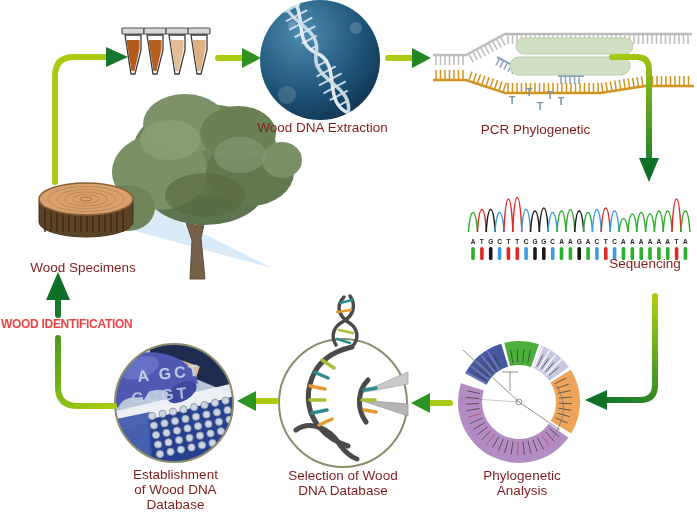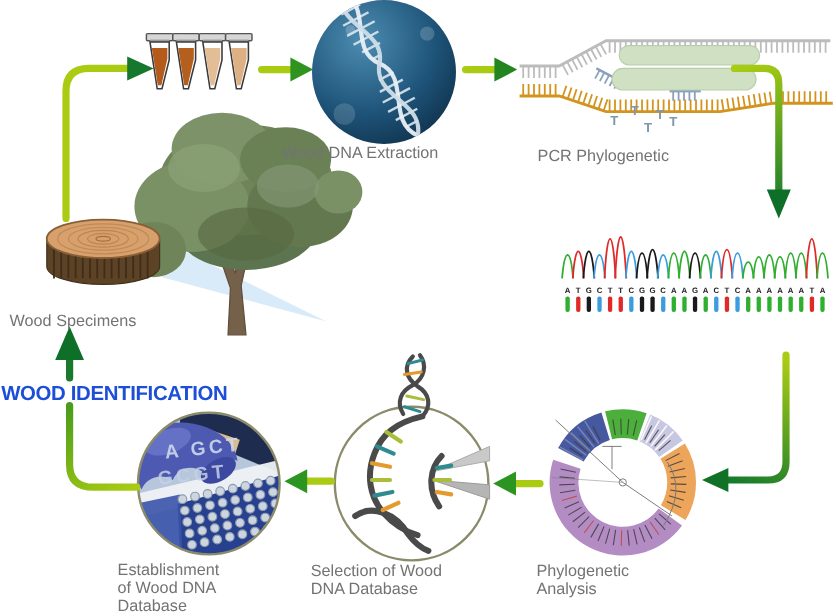--- a/index.html
+++ b/index.html
@@ -1,21 +1,21 @@
 <!DOCTYPE html>
 <html><head>
 <meta charset="utf-8">
 <style>
   html,body{margin:0;padding:0;background:#fff;}
   .canvas{position:relative;width:697px;height:513px;background:#ffffff;overflow:hidden;
           font-family:"Liberation Sans",sans-serif;}
   .canvas svg{position:absolute;left:0;top:0;}
-  .lbl{position:absolute;font-size:13.5px;line-height:1.12;color:#737373;
+  .lbl{position:absolute;font-size:13.5px;line-height:1.12;color:#7f1d1d;text-align:center;
        white-space:pre-line;}
-  .lbl-wid{font-weight:bold;color:#1d4ed8;font-size:17px;letter-spacing:-0.3px;text-align:left;
+  .lbl-wid{font-weight:bold;color:#ef4444;font-size:12px;letter-spacing:-0.3px;text-align:left;
            white-space:nowrap;}
 </style>
 </head>
 <body>
 
 <div class="canvas">
 <svg width="697" height="513" viewBox="0 0 697 513">
   <defs>
     <radialGradient id="gExtract" cx="0.35" cy="0.28" r="0.95">
       <stop offset="0" stop-color="#4d8cb1"></stop>
@@ -432,20 +432,21 @@
   <g>
     <path d="M 114 406 L 78 406 Q 58 406 58 387 L 58 338" fill="none" stroke="url(#gA8)" stroke-width="6" stroke-linecap="round"></path>
     <path d="M 58 315 L 58 300" fill="none" stroke="#1a7a2c" stroke-width="6" stroke-linecap="round"></path>
     <polygon points="46,300 70,300 58,272" fill="#0e6f28"></polygon>
   </g>
 </svg>
 
 <div class="lbl" style="left:8px;top:260px;width:150px;">Wood Specimens</div>
 <div class="lbl" style="left:235px;top:120px;width:175px;">Wood DNA Extraction</div>
 <div class="lbl" style="left:448px;top:122px;width:175px;">PCR Phylogenetic</div>
+<div class="lbl" style="left:595px;top:256px;width:100px;">Sequencing</div>
 <div class="lbl" style="left:447px;top:468px;width:150px;">Phylogenetic
 Analysis</div>
 <div class="lbl" style="left:259px;top:468px;width:168px;">Selection of Wood
 DNA Database</div>
 <div class="lbl" style="left:98px;top:467px;width:155px;">Establishment
 of Wood DNA
 Database</div>
 <div class="lbl lbl-wid" style="left:1px;top:318px;width:132px;">WOOD IDENTIFICATION</div>
 </div>
 

